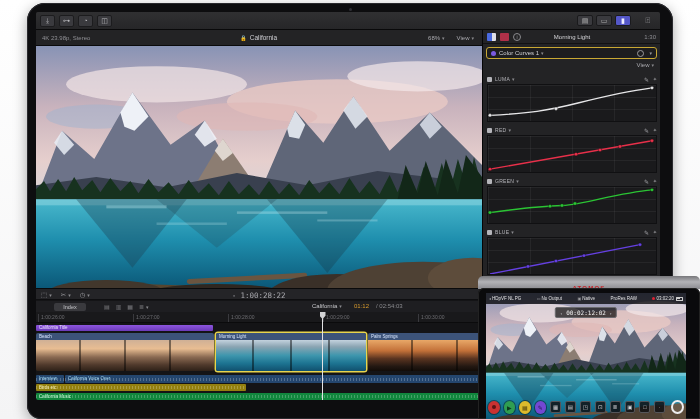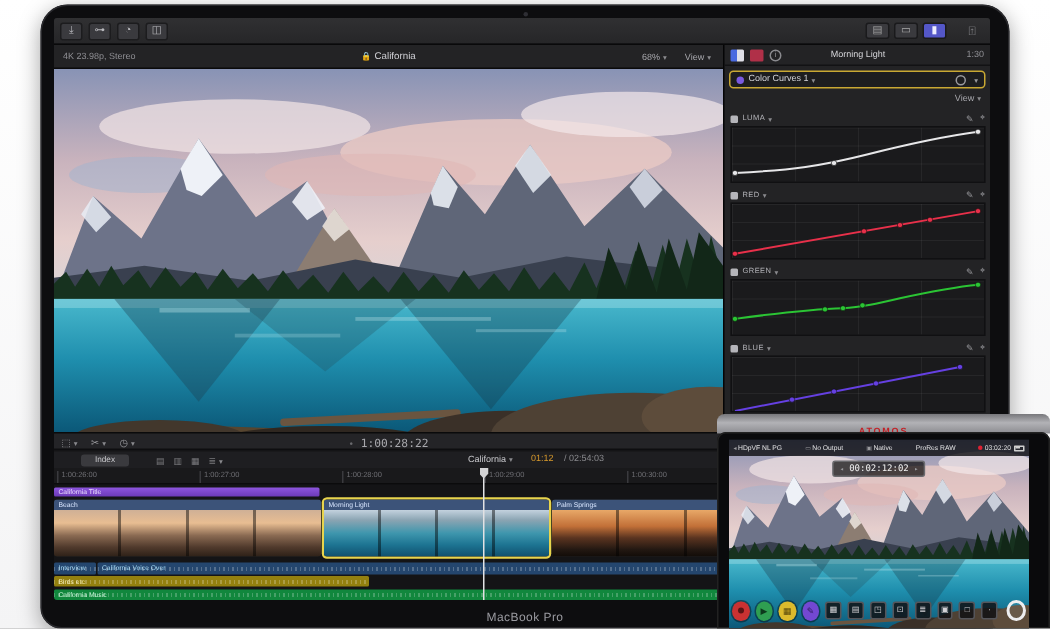--- a/index.html
+++ b/index.html
@@ -424,21 +424,20 @@
           </div>
         </div>
 
         <div class="playhead">
           <div class="playhead-head"></div>
         </div>
       </div>
 
     </div>
 
-    <div class="mb-label">MacBook Pro</div>
   </div>
 
   <div class="monitor">
     <div class="mon-edge">
       <span class="mon-brand">ATOMOS</span>
     </div>
     <div class="mon-body">
       <div class="mon-screen">
         <div class="mon-scene">
           <svg viewBox="0 0 444 240" preserveAspectRatio="none">

